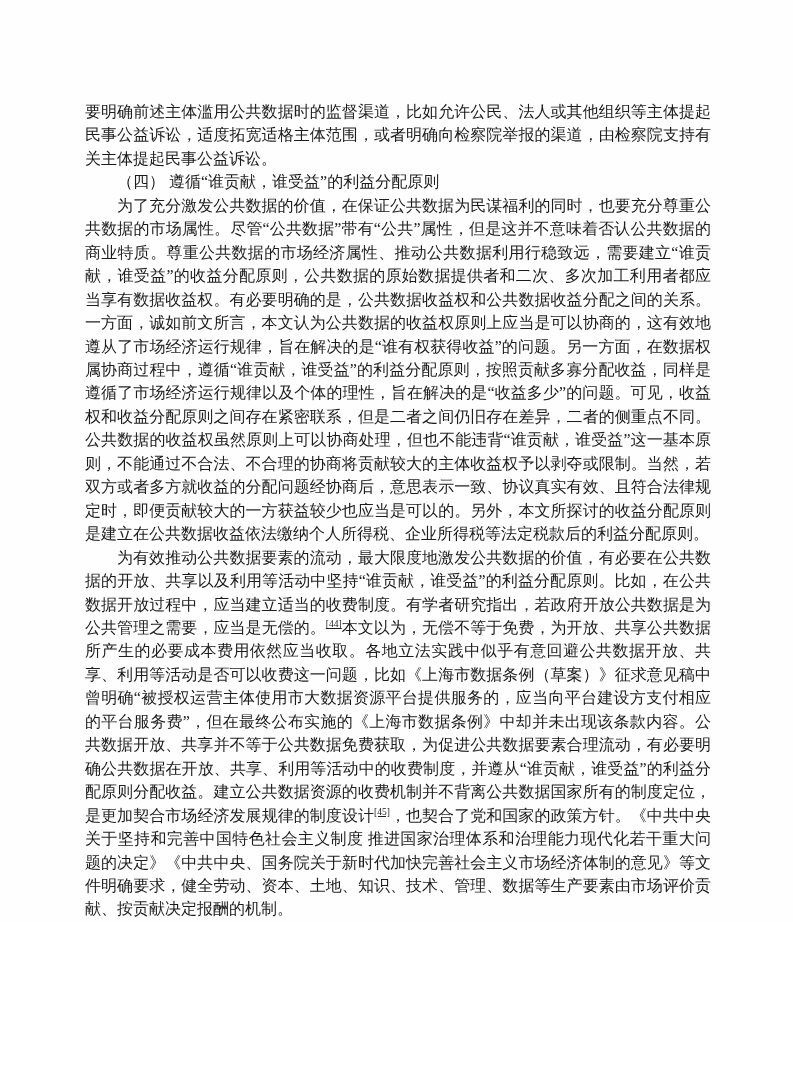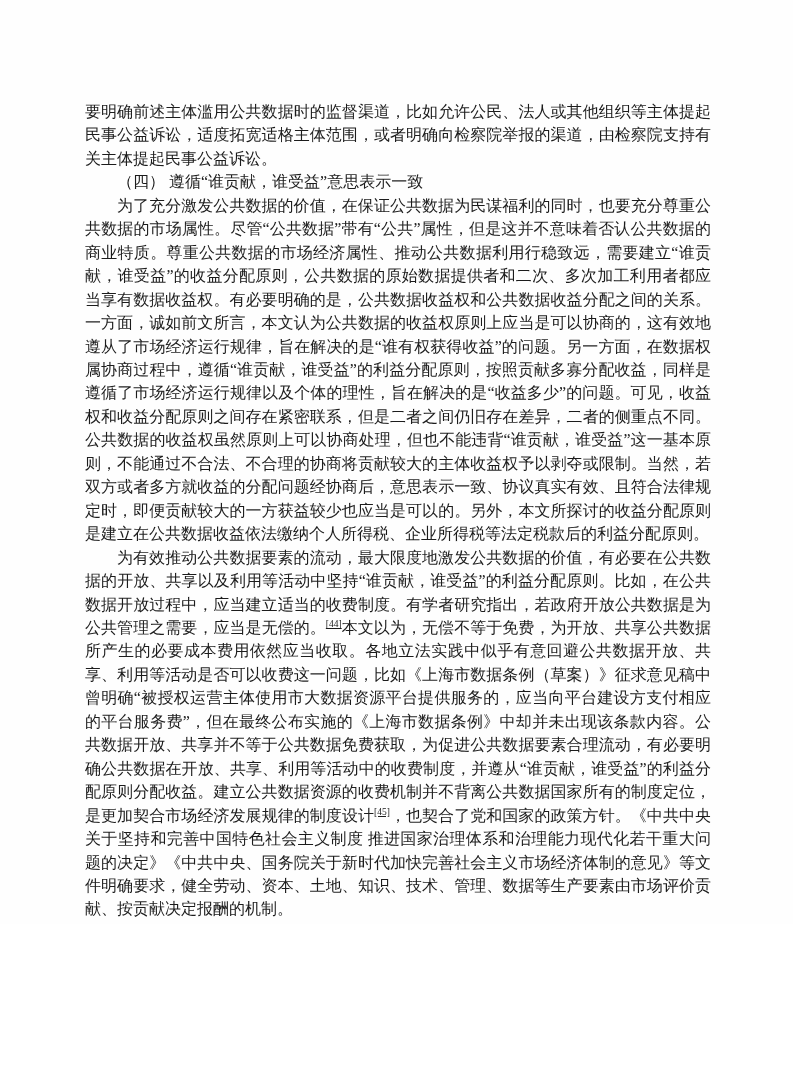--- a/index.html
+++ b/index.html
@@ -67,21 +67,21 @@
 </style>
 </head>
 <body>
 
 <div class="page">
 
   <div class="text-block">
 
     <p class="no-indent">要明确前述主体滥用公共数据时的监督渠道，比如允许公民、法人或其他组织等主体提起民事公益诉讼，适度拓宽适格主体范围，或者明确向检察院举报的渠道，由检察院支持有关主体提起民事公益诉讼。</p>
 
-    <h3 class="subsection-heading">（四） 遵循“谁贡献，谁受益”意思表示一致</h3>
+    <h3 class="subsection-heading">（四） 遵循“谁贡献，谁受益”的利益分配原则</h3>
 
     <p>为了充分激发公共数据的价值，在保证公共数据为民谋福利的同时，也要充分尊重公共数据的市场属性。尽管“公共数据”带有“公共”属性，但是这并不意味着否认公共数据的商业特质。尊重公共数据的市场经济属性、推动公共数据利用行稳致远，需要建立“谁贡献，谁受益”的收益分配原则，公共数据的原始数据提供者和二次、多次加工利用者都应当享有数据收益权。有必要明确的是，公共数据收益权和公共数据收益分配之间的关系。一方面，诚如前文所言，本文认为公共数据的收益权原则上应当是可以协商的，这有效地遵从了市场经济运行规律，旨在解决的是“谁有权获得收益”的问题。另一方面，在数据权属协商过程中，遵循“谁贡献，谁受益”的利益分配原则，按照贡献多寡分配收益，同样是遵循了市场经济运行规律以及个体的理性，旨在解决的是“收益多少”的问题。可见，收益权和收益分配原则之间存在紧密联系，但是二者之间仍旧存在差异，二者的侧重点不同。公共数据的收益权虽然原则上可以协商处理，但也不能违背“谁贡献，谁受益”这一基本原则，不能通过不合法、不合理的协商将贡献较大的主体收益权予以剥夺或限制。当然，若双方或者多方就收益的分配问题经协商后，意思表示一致、协议真实有效、且符合法律规定时，即便贡献较大的一方获益较少也应当是可以的。另外，本文所探讨的收益分配原则是建立在公共数据收益依法缴纳个人所得税、企业所得税等法定税款后的利益分配原则。</p>
 
     <p><span>为有效推动公共数据要素的流动，最大限度地激发公共数据的价值，有必要在公共数据的开放、共享以及利用等活动中坚持“谁贡献，谁受益”的利益分配原则。比如，在公共数据开放过程中，应当建立适当的收费制度。有学者研究指出，若政府开放公共数据是为公共管理之需要，应当是无偿的。</span><sup class="fn-ref">[44]</sup><span>本文以为，无偿不等于免费，为开放、共享公共数据所产生的必要成本费用依然应当收取。各地立法实践中似乎有意回避公共数据开放、共享、利用等活动是否可以收费这一问题，比如《上海市数据条例（草案）》征求意见稿中曾明确“被授权运营主体使用市大数据资源平台提供服务的，应当向平台建设方支付相应的平台服务费”，但在最终公布实施的《上海市数据条例》中却并未出现该条款内容。公共数据开放、共享并不等于公共数据免费获取，为促进公共数据要素合理流动，有必要明确公共数据在开放、共享、利用等活动中的收费制度，并遵从“谁贡献，谁受益”的利益分配原则分配收益。建立公共数据资源的收费机制并不背离公共数据国家所有的制度定位，是更加契合市场经济发展规律的制度设计</span><sup class="fn-ref">[45]</sup><span>，也契合了党和国家的政策方针。《中共中央关于坚持和完善中国特色社会主义制度 推进国家治理体系和治理能力现代化若干重大问题的决定》《中共中央、国务院关于新时代加快完善社会主义市场经济体制的意见》等文件明确要求，健全劳动、资本、土地、知识、技术、管理、数据等生产要素由市场评价贡献、按贡献决定报酬的机制。</span></p>
 
     <h2 class="section-heading">五、结语</h2>
 
 
   </div>
 

